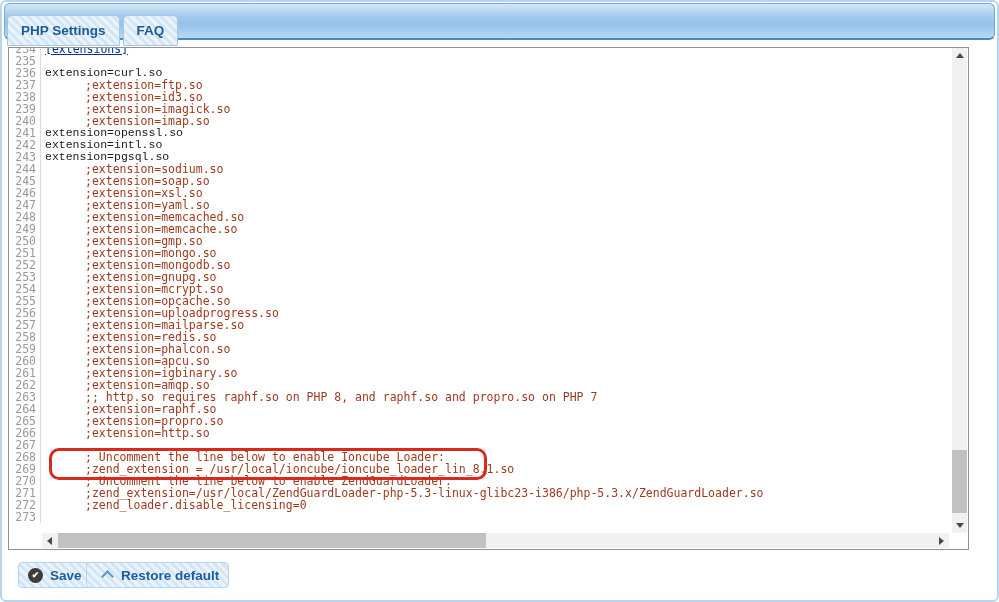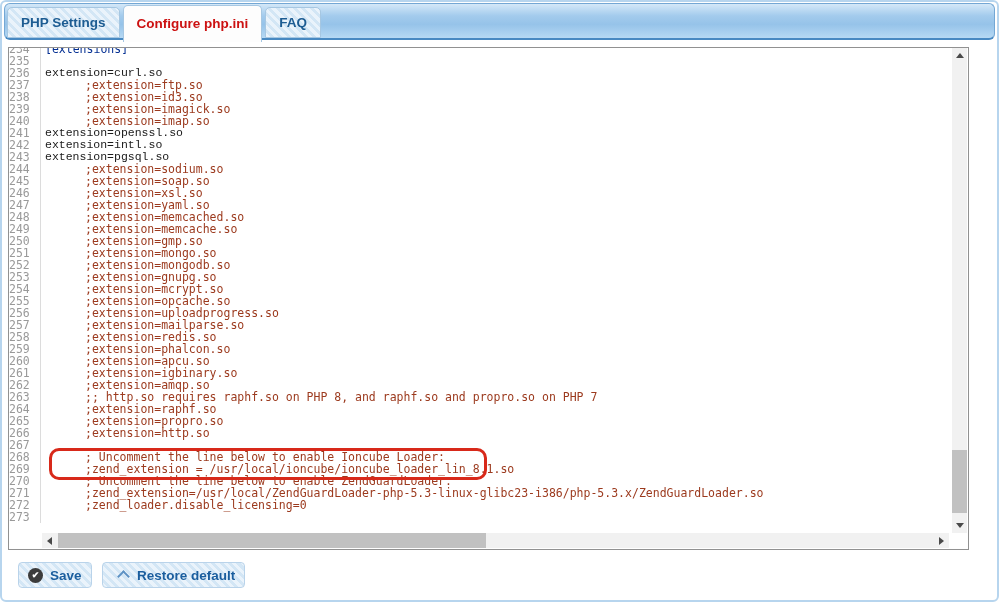--- a/index.html
+++ b/index.html
@@ -16,21 +16,21 @@
     position:absolute;left:4px;top:3px;width:991px;height:37px;
     box-sizing:border-box;border:1px solid #74a7d4;border-bottom:2px solid #4889c2;
     border-radius:6px;
     background:linear-gradient(180deg,#d4e8f8 0%,#a3cbed 35%,#96c3e9 60%,#b6d9f4 100%);
   }
   .tabs{
     position:absolute;left:7px;top:5px;height:37px;display:flex;gap:3px;
     align-items:flex-start;z-index:3;
   }
   .tab{
-    box-sizing:border-box;margin-top:2px;height:31px;line-height:29px;
+    box-sizing:border-box;margin-top:10px;height:31px;line-height:29px;
     padding:0 13px;border:1px solid #a6c7e2;border-radius:5px 5px 0 0;
     background:repeating-linear-gradient(45deg,#eaf3fb 0 3px,#d3e6f5 3px 6px);
     color:var(--tab-text);font-size:13.5px;font-weight:bold;cursor:pointer;
     white-space:nowrap;
   }
   .tab.active{
     margin-top:0;height:37px;line-height:36px;background:#fdfdfd;
     color:var(--tab-active-text);border-bottom:none;
   }
   
@@ -39,25 +39,25 @@
     box-sizing:border-box;border:1px solid #919191;background:#ffffff;
     overflow:hidden;cursor:text;
   }
   .lines{
     position:absolute;left:0;top:-5px;
     font-family:"DejaVu Sans Mono","Liberation Mono",monospace;
     font-size:11.5px;line-height:12px;white-space:pre;
   }
   .line{display:flex;height:12px;}
   .ln{
-    box-sizing:border-box;width:32px;flex:0 0 32px;text-align:left;
+    box-sizing:border-box;width:32px;flex:0 0 32px;text-align:right;
     padding-right:4px;color:var(--ln-text);border-right:1px solid #dcdcdc;
   }
   .codecell{padding-left:4px;}
-  .k-section{color:var(--section-text);}
+  .k-section{color:var(--section-text);text-decoration:underline;}
   .k-active{color:var(--directive-text);font-family:Liberation Mono, monospace;}
   .k-comment{color:var(--comment-text);margin-left:40px;}
   
   .vscroll{
     position:absolute;top:0;right:1px;width:15px;height:485px;
     background:#f1f1f1;z-index:2;
   }
   .hscroll{
     position:absolute;left:33px;bottom:1px;width:907px;height:15px;
     background:#f1f1f1;z-index:2;
@@ -84,40 +84,39 @@
   
   .btn{
     position:absolute;top:562px;height:26px;box-sizing:border-box;
     display:flex;align-items:center;gap:7px;padding:0 9px;
     border:1px solid #b9d3ea;border-radius:4px;
     background:repeating-linear-gradient(45deg,#eaf3fb 0 3px,#d3e6f5 3px 6px);
     color:var(--button-text);font-family:"Liberation Sans",sans-serif;
     font-size:13.5px;font-weight:bold;cursor:pointer;
   }
   .btn-save{left:18px;}
-  .btn-restore{left:102px;padding-left:14px;}
+  .btn-restore{left:86px;padding-left:14px;}
   .save-ico{
     width:15px;height:15px;border-radius:50%;background:#3c3c3c;flex:0 0 15px;
     display:flex;align-items:center;justify-content:center;
   }
   .save-ico .chk{color:#ffffff;font-size:9px;line-height:9px;font-weight:bold;}
   .chev{
     width:7px;height:7px;flex:0 0 7px;margin:3px 2px 0 2px;
     border-top:2px solid #5e92c4;border-left:2px solid #5e92c4;
     transform:rotate(45deg);
   }
 </style>
 </head>
 <body>
 
 <div class="page">
   <div class="tabbar"></div>
   <div class="tabs">
       <div class="tab">PHP Settings</div>
-      <div class="tab active">Configure php.ini</div>
       <div class="tab">FAQ</div>
     </div>
 
   <div class="editor">
     <div class="lines"><div class="line"><span class="ln">234</span><span class="codecell k-section">[extensions]</span></div><div class="line"><span class="ln">235</span><span class="codecell k-blank"></span></div><div class="line"><span class="ln">236</span><span class="codecell k-active">extension=curl.so</span></div><div class="line"><span class="ln">237</span><span class="codecell k-comment">;extension=ftp.so</span></div><div class="line"><span class="ln">238</span><span class="codecell k-comment">;extension=id3.so</span></div><div class="line"><span class="ln">239</span><span class="codecell k-comment">;extension=imagick.so</span></div><div class="line"><span class="ln">240</span><span class="codecell k-comment">;extension=imap.so</span></div><div class="line"><span class="ln">241</span><span class="codecell k-active">extension=openssl.so</span></div><div class="line"><span class="ln">242</span><span class="codecell k-active">extension=intl.so</span></div><div class="line"><span class="ln">243</span><span class="codecell k-active">extension=pgsql.so</span></div><div class="line"><span class="ln">244</span><span class="codecell k-comment">;extension=sodium.so</span></div><div class="line"><span class="ln">245</span><span class="codecell k-comment">;extension=soap.so</span></div><div class="line"><span class="ln">246</span><span class="codecell k-comment">;extension=xsl.so</span></div><div class="line"><span class="ln">247</span><span class="codecell k-comment">;extension=yaml.so</span></div><div class="line"><span class="ln">248</span><span class="codecell k-comment">;extension=memcached.so</span></div><div class="line"><span class="ln">249</span><span class="codecell k-comment">;extension=memcache.so</span></div><div class="line"><span class="ln">250</span><span class="codecell k-comment">;extension=gmp.so</span></div><div class="line"><span class="ln">251</span><span class="codecell k-comment">;extension=mongo.so</span></div><div class="line"><span class="ln">252</span><span class="codecell k-comment">;extension=mongodb.so</span></div><div class="line"><span class="ln">253</span><span class="codecell k-comment">;extension=gnupg.so</span></div><div class="line"><span class="ln">254</span><span class="codecell k-comment">;extension=mcrypt.so</span></div><div class="line"><span class="ln">255</span><span class="codecell k-comment">;extension=opcache.so</span></div><div class="line"><span class="ln">256</span><span class="codecell k-comment">;extension=uploadprogress.so</span></div><div class="line"><span class="ln">257</span><span class="codecell k-comment">;extension=mailparse.so</span></div><div class="line"><span class="ln">258</span><span class="codecell k-comment">;extension=redis.so</span></div><div class="line"><span class="ln">259</span><span class="codecell k-comment">;extension=phalcon.so</span></div><div class="line"><span class="ln">260</span><span class="codecell k-comment">;extension=apcu.so</span></div><div class="line"><span class="ln">261</span><span class="codecell k-comment">;extension=igbinary.so</span></div><div class="line"><span class="ln">262</span><span class="codecell k-comment">;extension=amqp.so</span></div><div class="line"><span class="ln">263</span><span class="codecell k-comment">;; http.so requires raphf.so on PHP 8, and raphf.so and propro.so on PHP 7</span></div><div class="line"><span class="ln">264</span><span class="codecell k-comment">;extension=raphf.so</span></div><div class="line"><span class="ln">265</span><span class="codecell k-comment">;extension=propro.so</span></div><div class="line"><span class="ln">266</span><span class="codecell k-comment">;extension=http.so</span></div><div class="line"><span class="ln">267</span><span class="codecell k-blank"></span></div><div class="line"><span class="ln">268</span><span class="codecell k-comment">; Uncomment the line below to enable Ioncube Loader:</span></div><div class="line"><span class="ln">269</span><span class="codecell k-comment">;zend_extension = /usr/local/ioncube/ioncube_loader_lin_8.1.so</span></div><div class="line"><span class="ln">270</span><span class="codecell k-comment">; Uncomment the line below to enable ZendGuardLoader:</span></div><div class="line"><span class="ln">271</span><span class="codecell k-comment">;zend_extension=/usr/local/ZendGuardLoader-php-5.3-linux-glibc23-i386/php-5.3.x/ZendGuardLoader.so</span></div><div class="line"><span class="ln">272</span><span class="codecell k-comment">;zend_loader.disable_licensing=0</span></div><div class="line"><span class="ln">273</span><span class="codecell k-blank"></span></div></div>
 
     <div class="vscroll">
       <div class="varrow up">
         <i class="tri tri-up"></i>
       </div>

